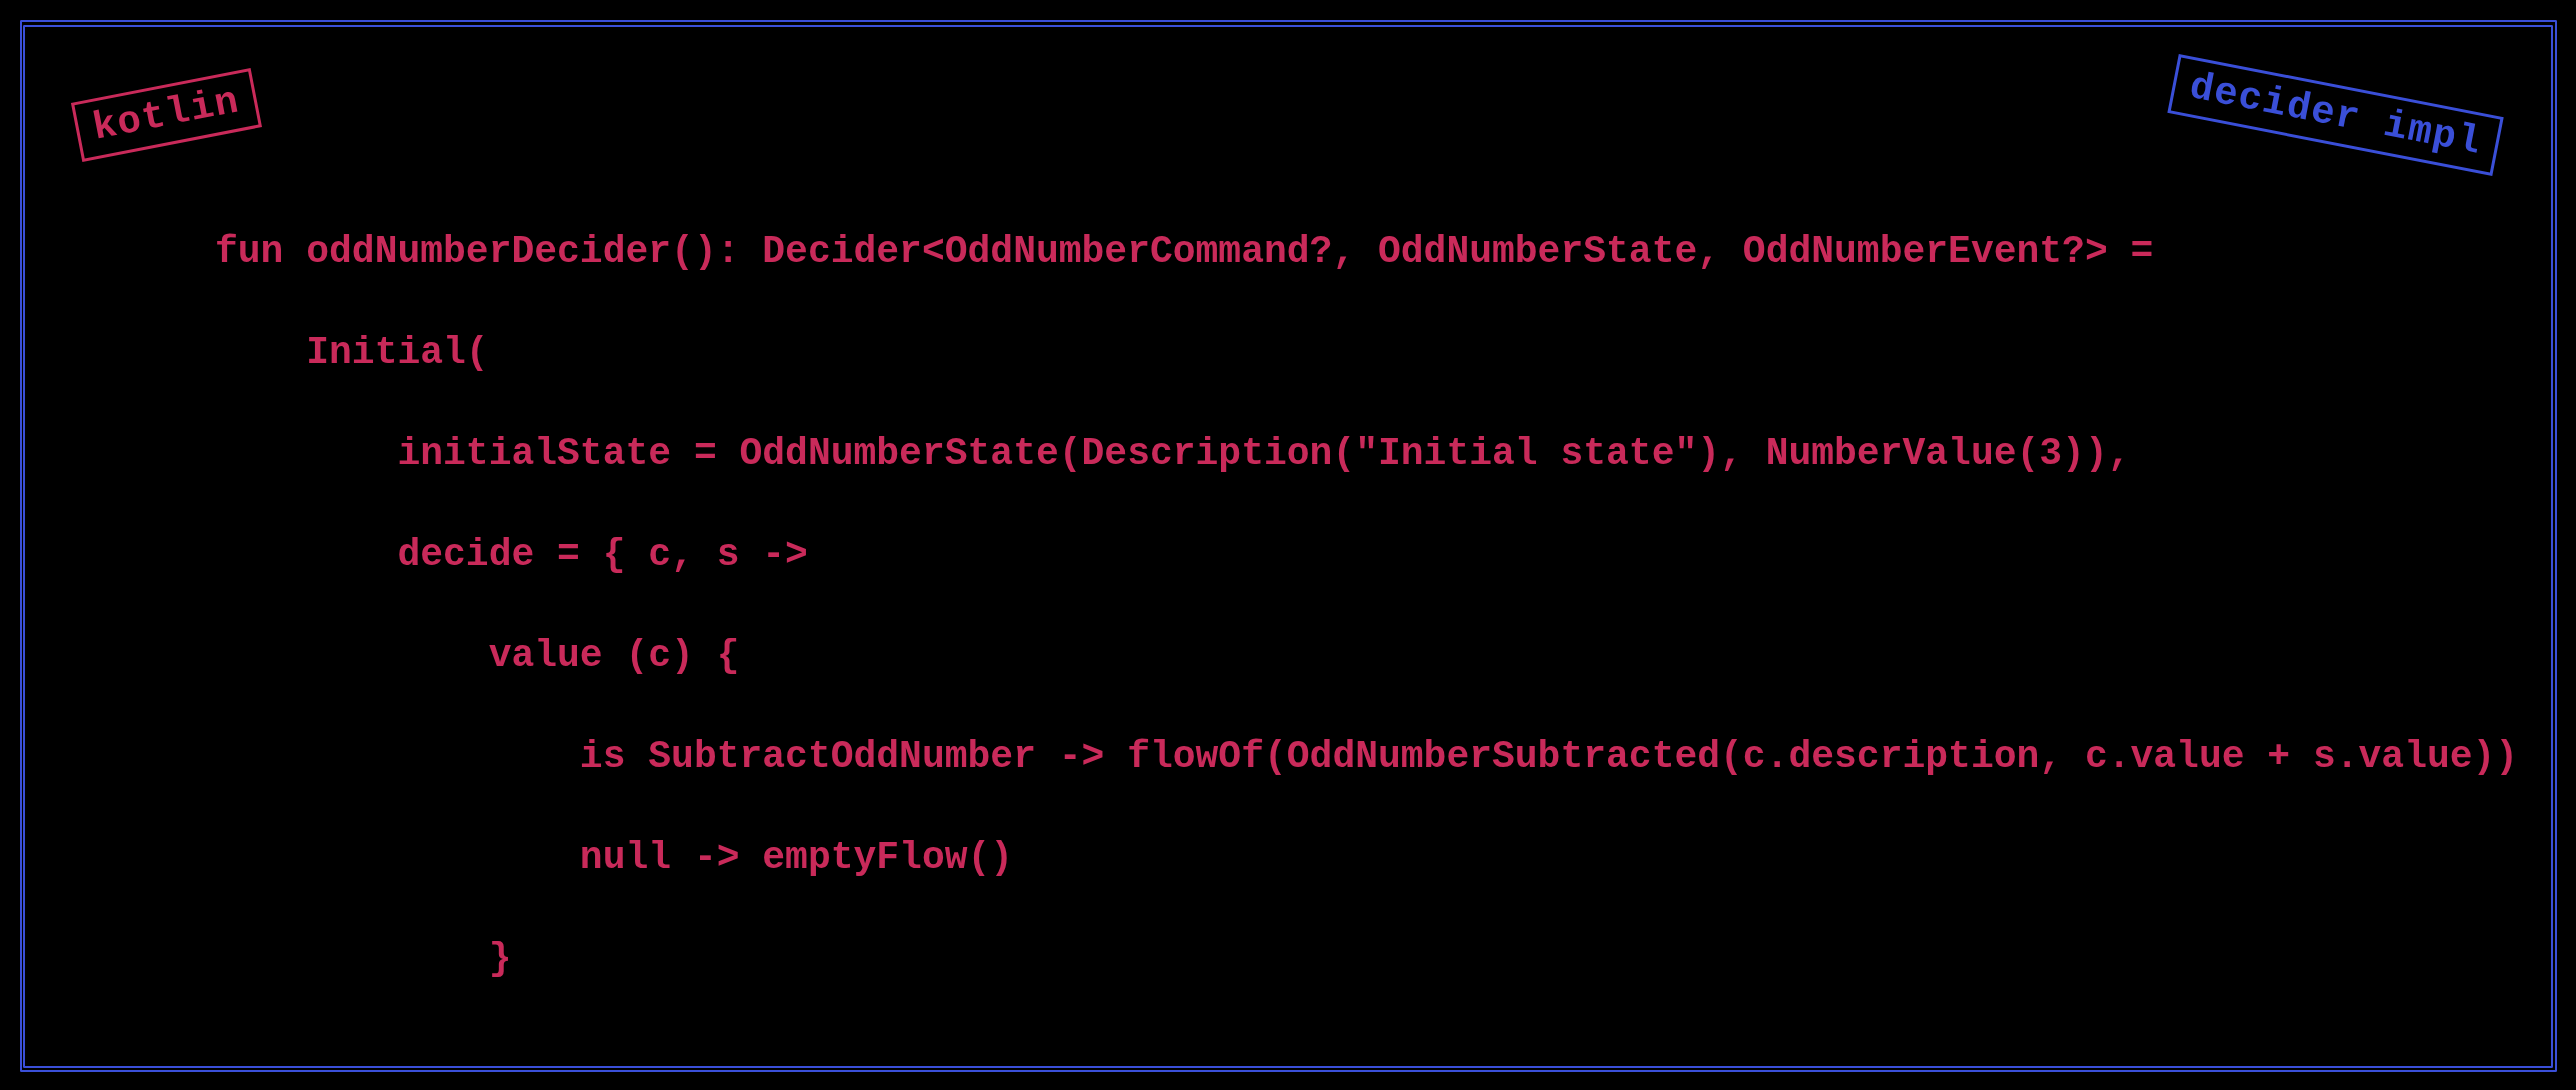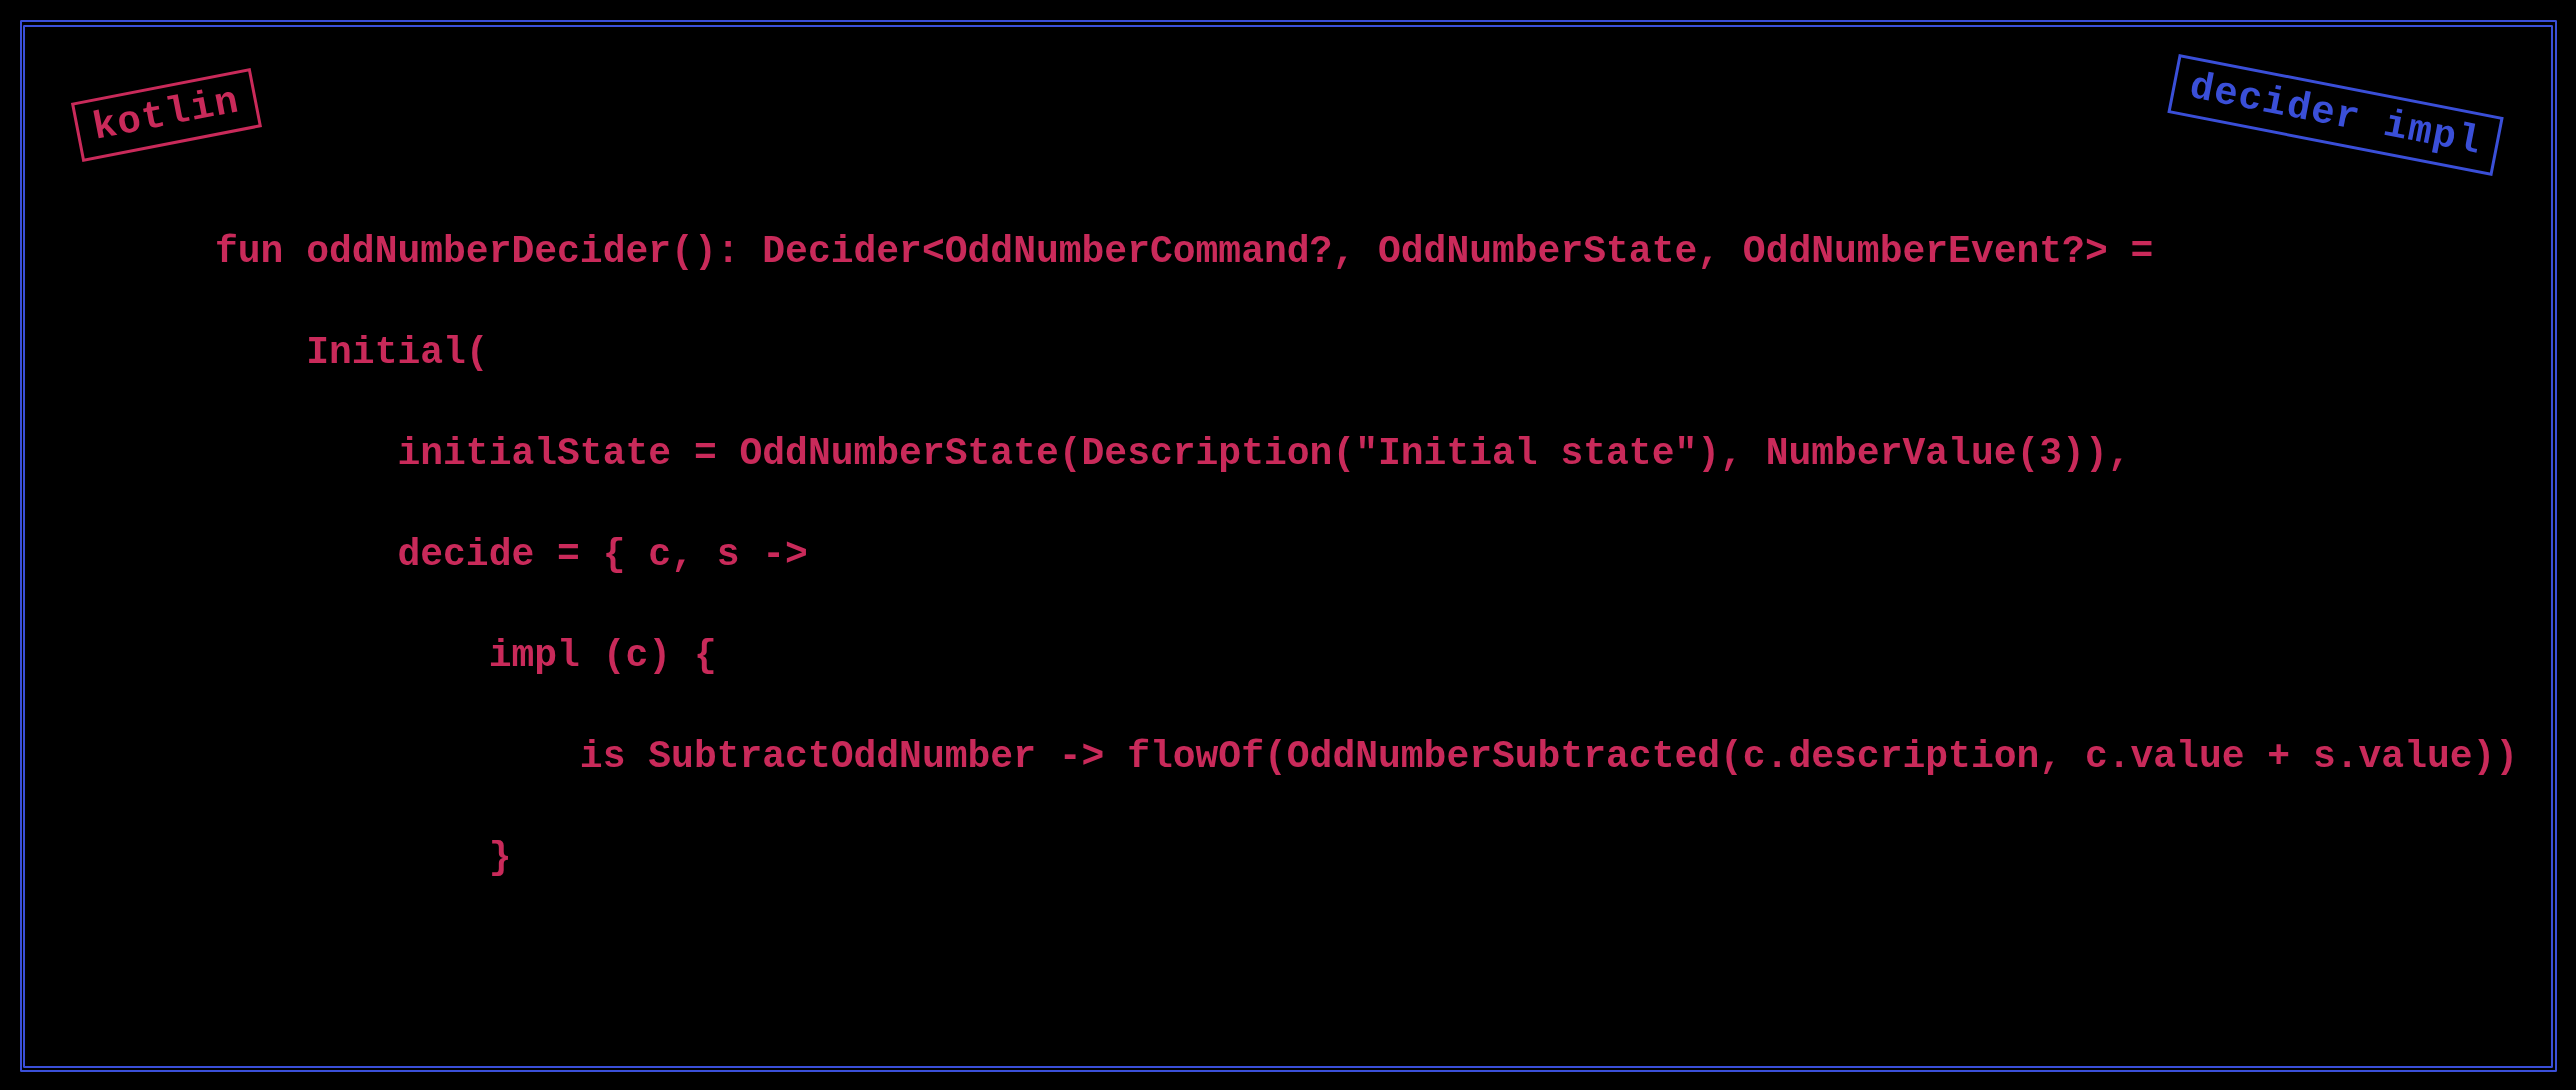--- a/index.html
+++ b/index.html
@@ -82,22 +82,23 @@
 <div class="frame-inner"></div>
 
 <div class="badge badge-left">kotlin</div>
 <div class="badge badge-right">decider impl</div>
 
 <div class="code-block">
 <span class="code-line">fun oddNumberDecider(): Decider&lt;OddNumberCommand?, OddNumberState, OddNumberEvent?&gt; =</span>
 <span class="code-line">    Initial(</span>
 <span class="code-line">        initialState = OddNumberState(Description("Initial state"), NumberValue(3)),</span>
 <span class="code-line">        decide = { c, s -&gt;</span>
-<span class="code-line">            impl (c) {</span>
+<span class="code-line">            value (c) {</span>
 <span class="code-line">                is SubtractOddNumber -&gt; flowOf(OddNumberSubtracted(c.description, c.value + s.value))</span>
+<span class="code-line">                null -&gt; emptyFlow()</span>
 <span class="code-line">            }</span>
 
 
 
 
 
 
 
 
 

